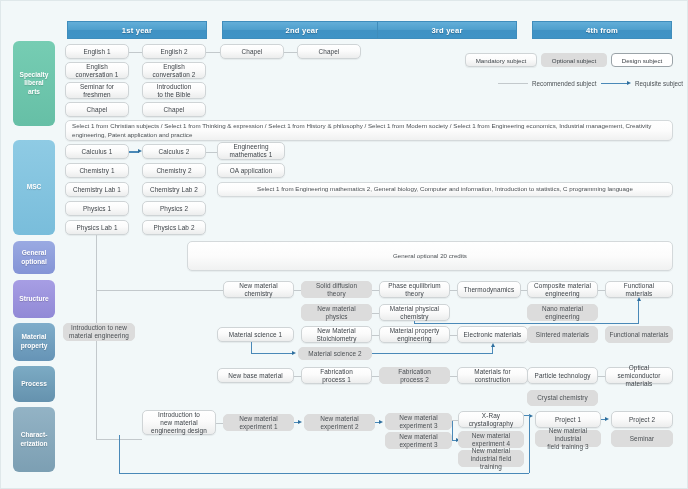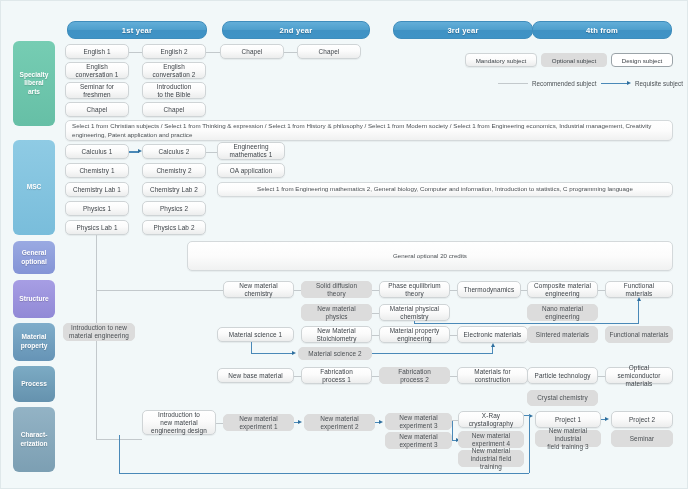--- a/index.html
+++ b/index.html
@@ -58,21 +58,21 @@
     color:#4a4f53;
     padding:3px 6px;
     display:flex;align-items:center;
     box-shadow:0 1px 1px rgba(0,0,0,.05);
   }
   .strip.center{justify-content:center;}
   
   .yearbar{
     position:absolute;box-sizing:border-box;
     height:18px;
-    border-radius:8px;
+    border-radius:0;
     background:linear-gradient(180deg,#63aed8 0%,#4e9fcd 48%,#4092c4 52%,#3f93c6 100%);
     border:1px solid #3f8dbc;
     color:#ffffff;
     font-size:7.6px;font-weight:bold;
     display:flex;align-items:center;justify-content:center;
     letter-spacing:.2px;
     text-shadow:0 1px 1px rgba(0,0,0,.25);
   }
   
   .cat{
@@ -116,24 +116,24 @@
   .lgblue{position:absolute;height:1.6px;background:#4a89b8;}
 </style>
 </head>
 <body>
 
 <div id="root">
 
   <div class="yearbar" style="left:66px;top:20px;width:140px;">
       <span>1st year</span>
     </div>
-  <div class="yearbar" style="left:221px;top:20px;width:148px;">
+  <div class="yearbar" style="left:221px;top:20px;width:160px;">
       <span>2nd year</span>
     </div>
-  <div class="yearbar" style="left:376px;top:20px;width:140px;margin-left:16px;">
+  <div class="yearbar" style="left:376px;top:20px;width:140px;">
       <span>3rd year</span>
     </div>
   <div class="yearbar" style="left:531px;top:20px;width:140px;">
       <span>4th from</span>
     </div>
 
   <div class="cat" style="top:40px;height:85px;background:linear-gradient(180deg,#76cdb3 0%,#66bfa6 100%);"><span>Specialty
 liberal
 arts</span></div>
   <div class="cat" style="top:139px;height:95px;background:linear-gradient(180deg,#8fcbe4 0%,#79bddb 100%);"><span>MSC</span></div>

